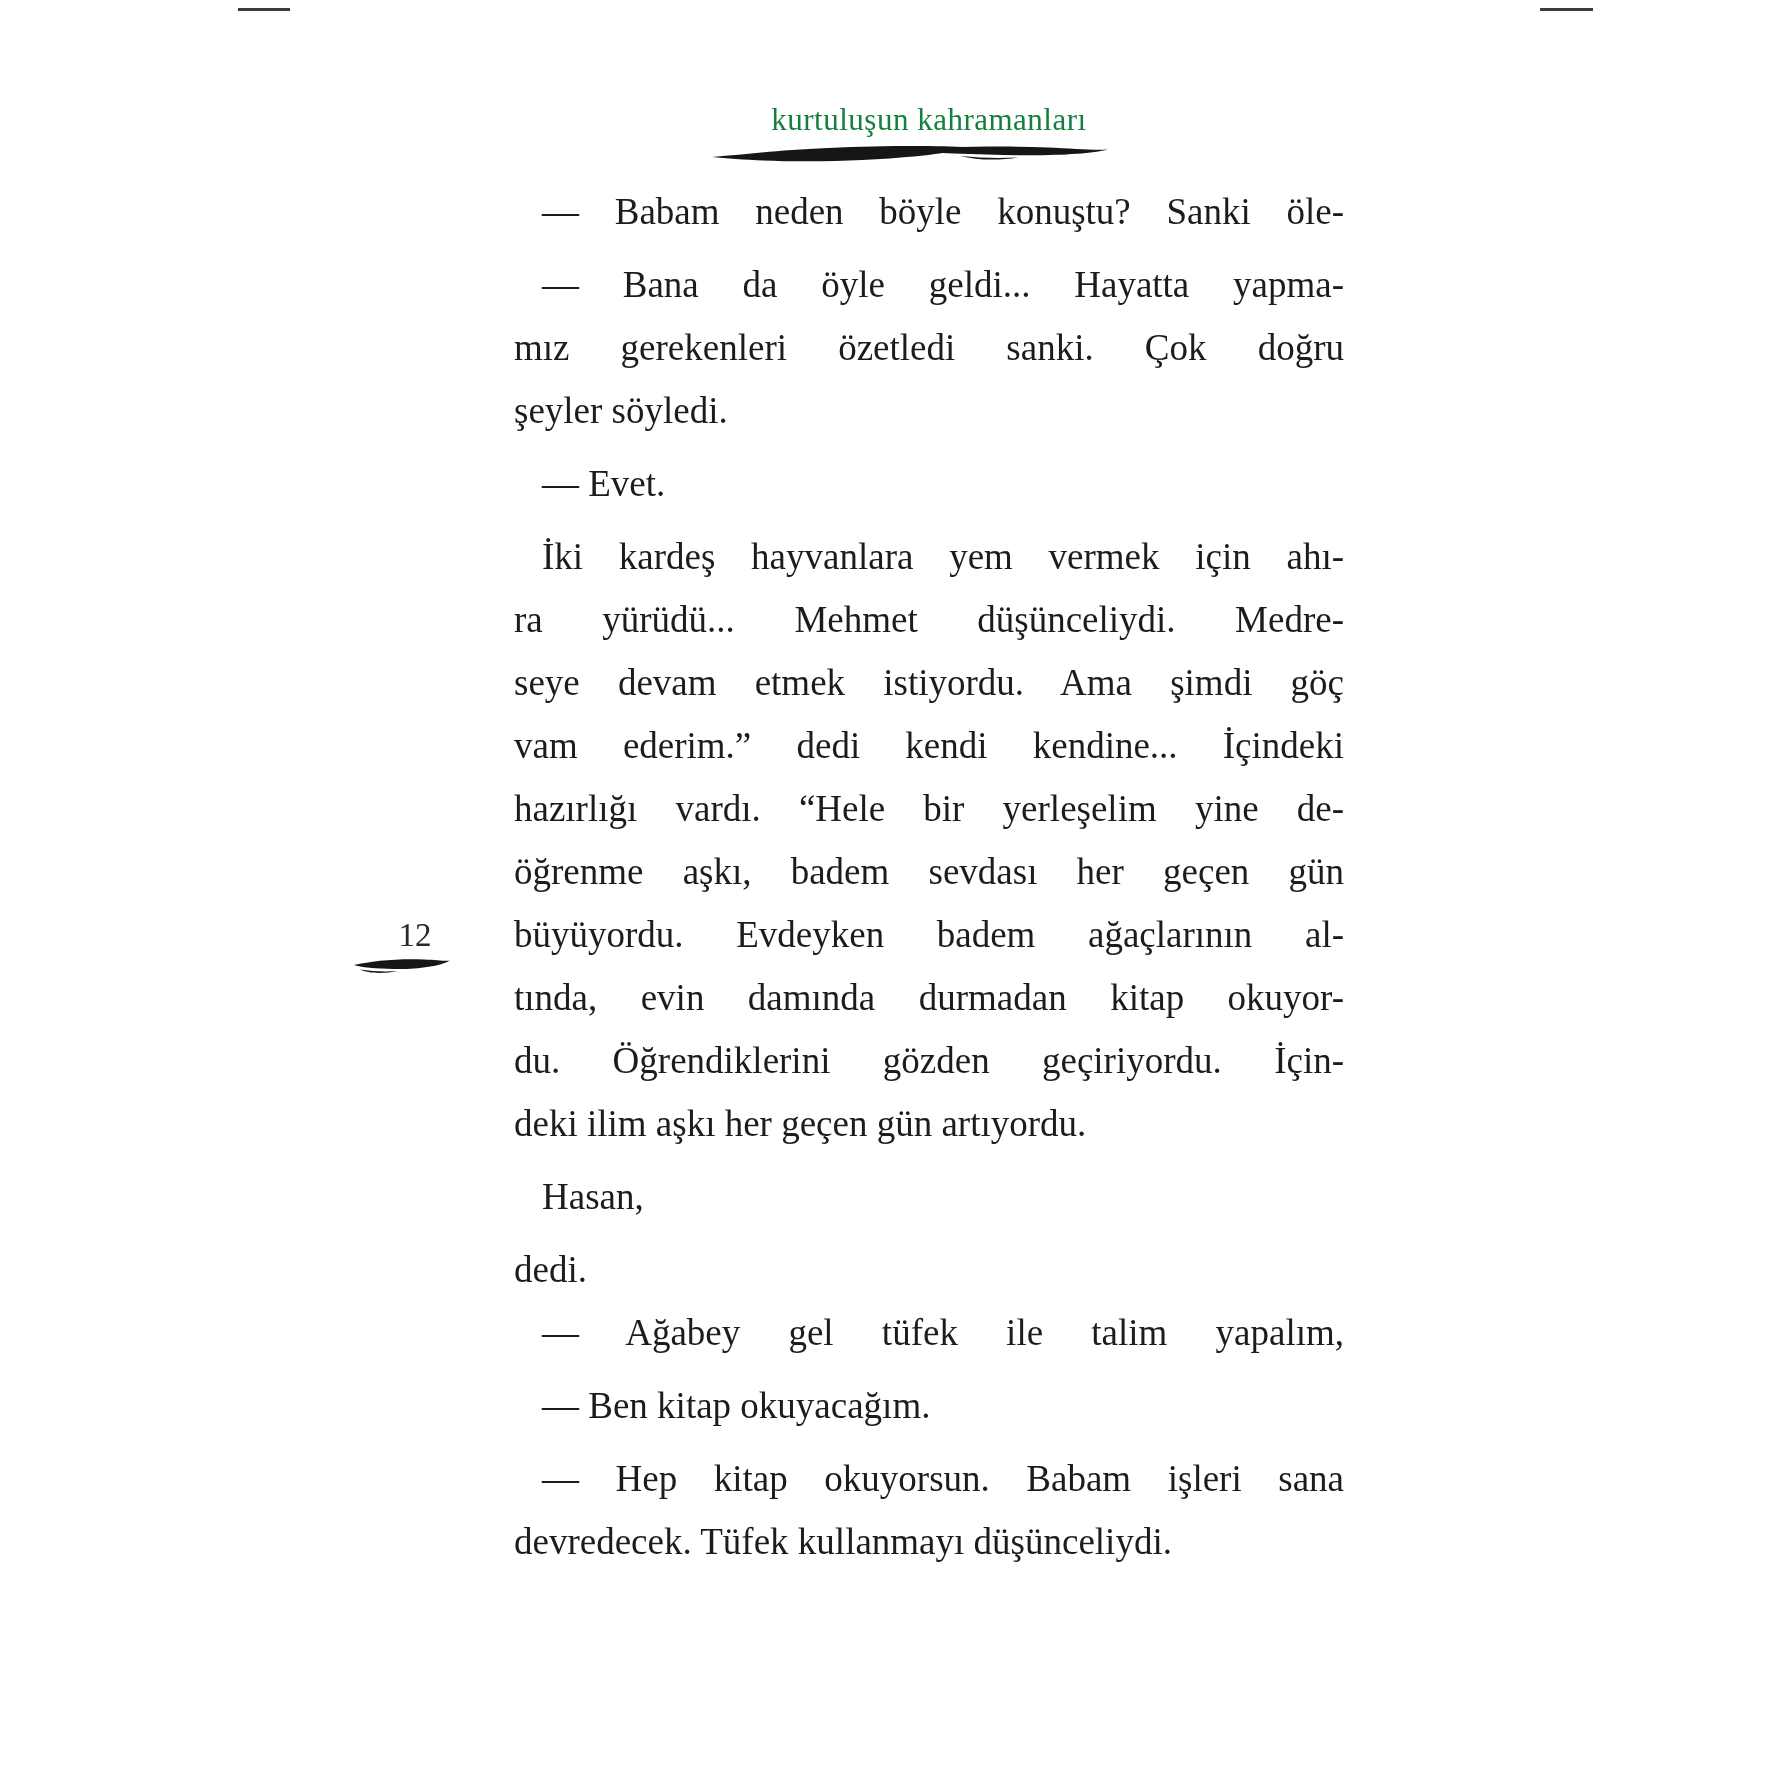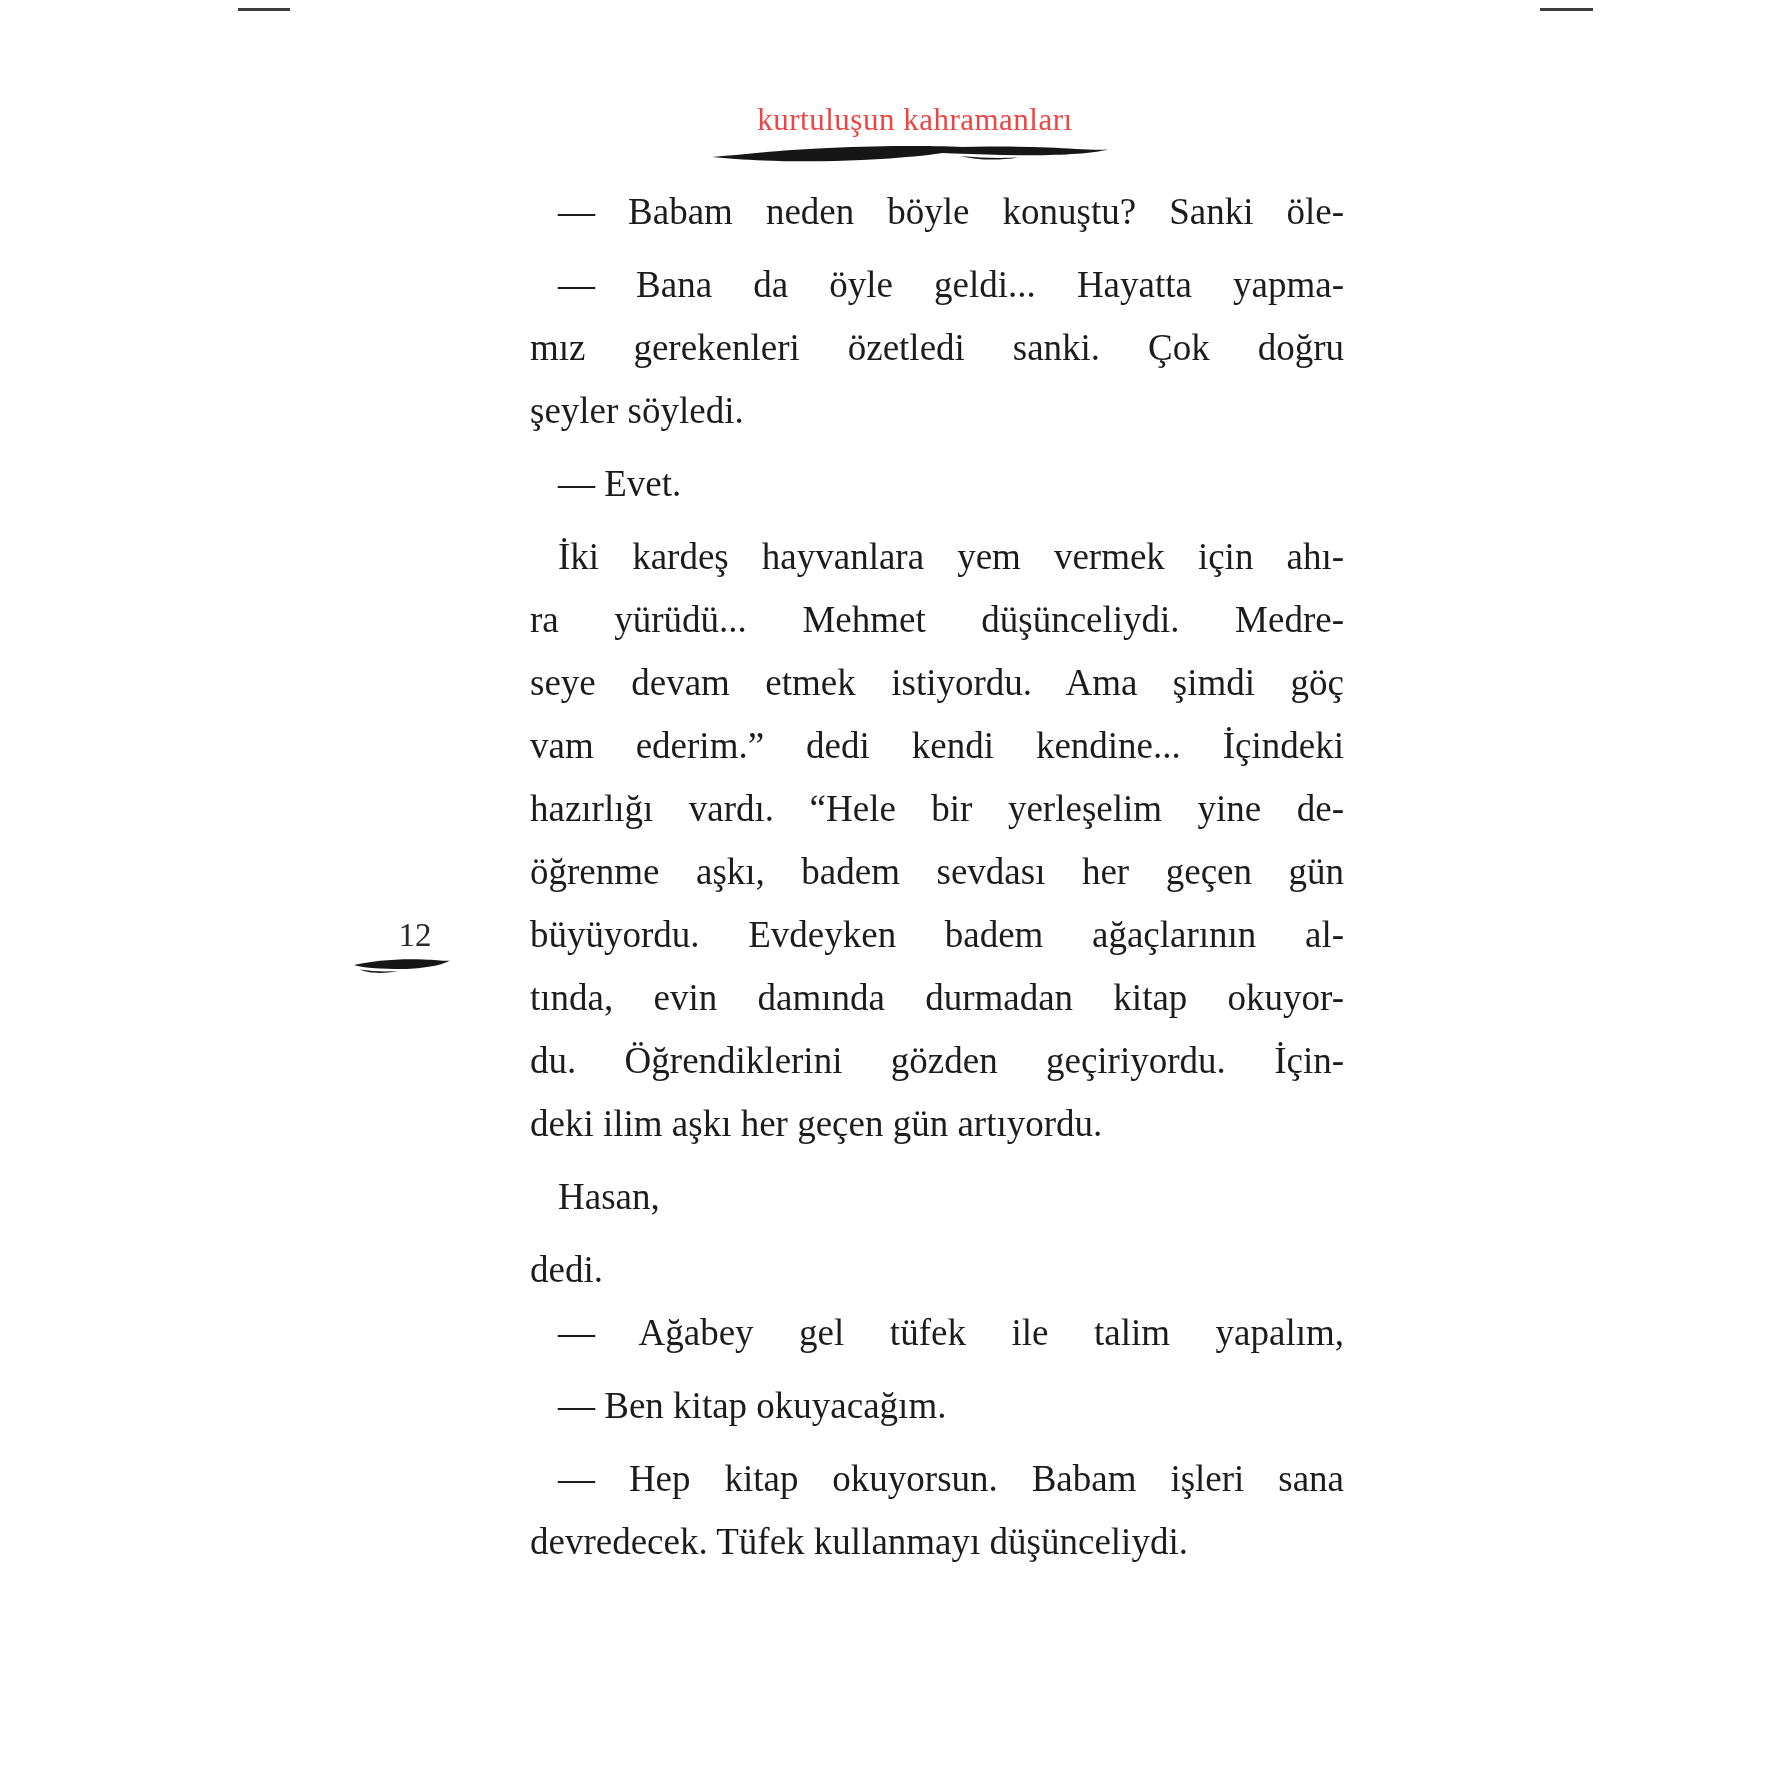--- a/index.html
+++ b/index.html
@@ -23,28 +23,28 @@
     top: 8px;
     height: 3px;
     background: #3c3c3c;
   }
   .top-rule.left  { left: 238px;  width: 52px; }
   .top-rule.right { left: 1540px; width: 53px; }
 
   
   .running-head {
     position: absolute;
-    left: 500px;
+    left: 514px;
     top: 100px;
     width: 830px;
     text-align: center;
     font-size: 31px;
     line-height: 40px;
     letter-spacing: 0.5px;
-    color: #ef4444;
+    color: #15803d;
   }
   .header-flourish {
     position: absolute;
     left: 710px;
     top: 140px;
     width: 400px;
     height: 28px;
   }
 
   
@@ -72,21 +72,20 @@
     left: 514px;
     top: 180px;
     width: 830px;
     font-size: 37px;
     line-height: 63px;
   }
   .para + .para { margin-top: 10px; }
   .line {
     text-align: justify;
     text-align-last: justify;
-    margin-left: 16px;
   }
   .line.pl { text-align-last: left; }   
   .line.ind { text-indent: 28px; }      
 
   .flourish-fill { fill: #161616; }
 </style>
 </head>
 <body>
 
 <div class="page">

